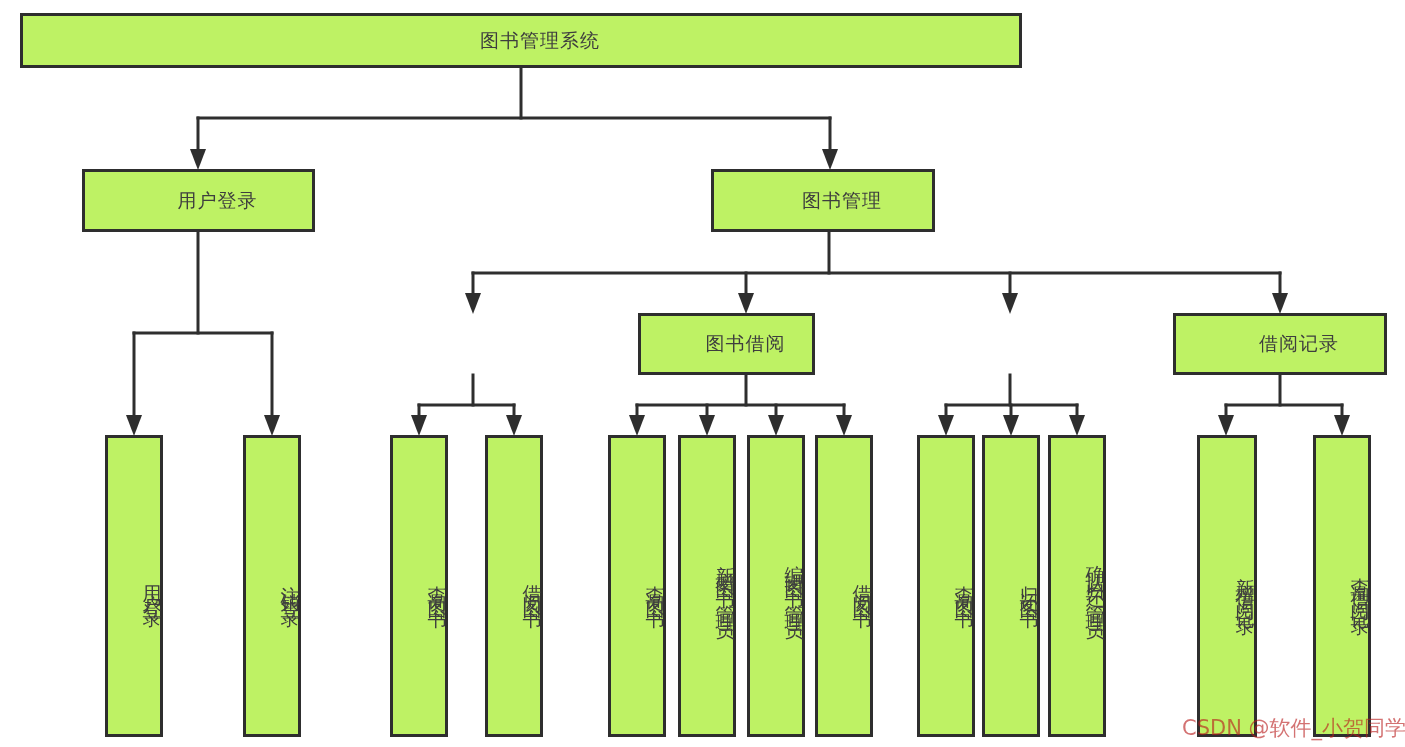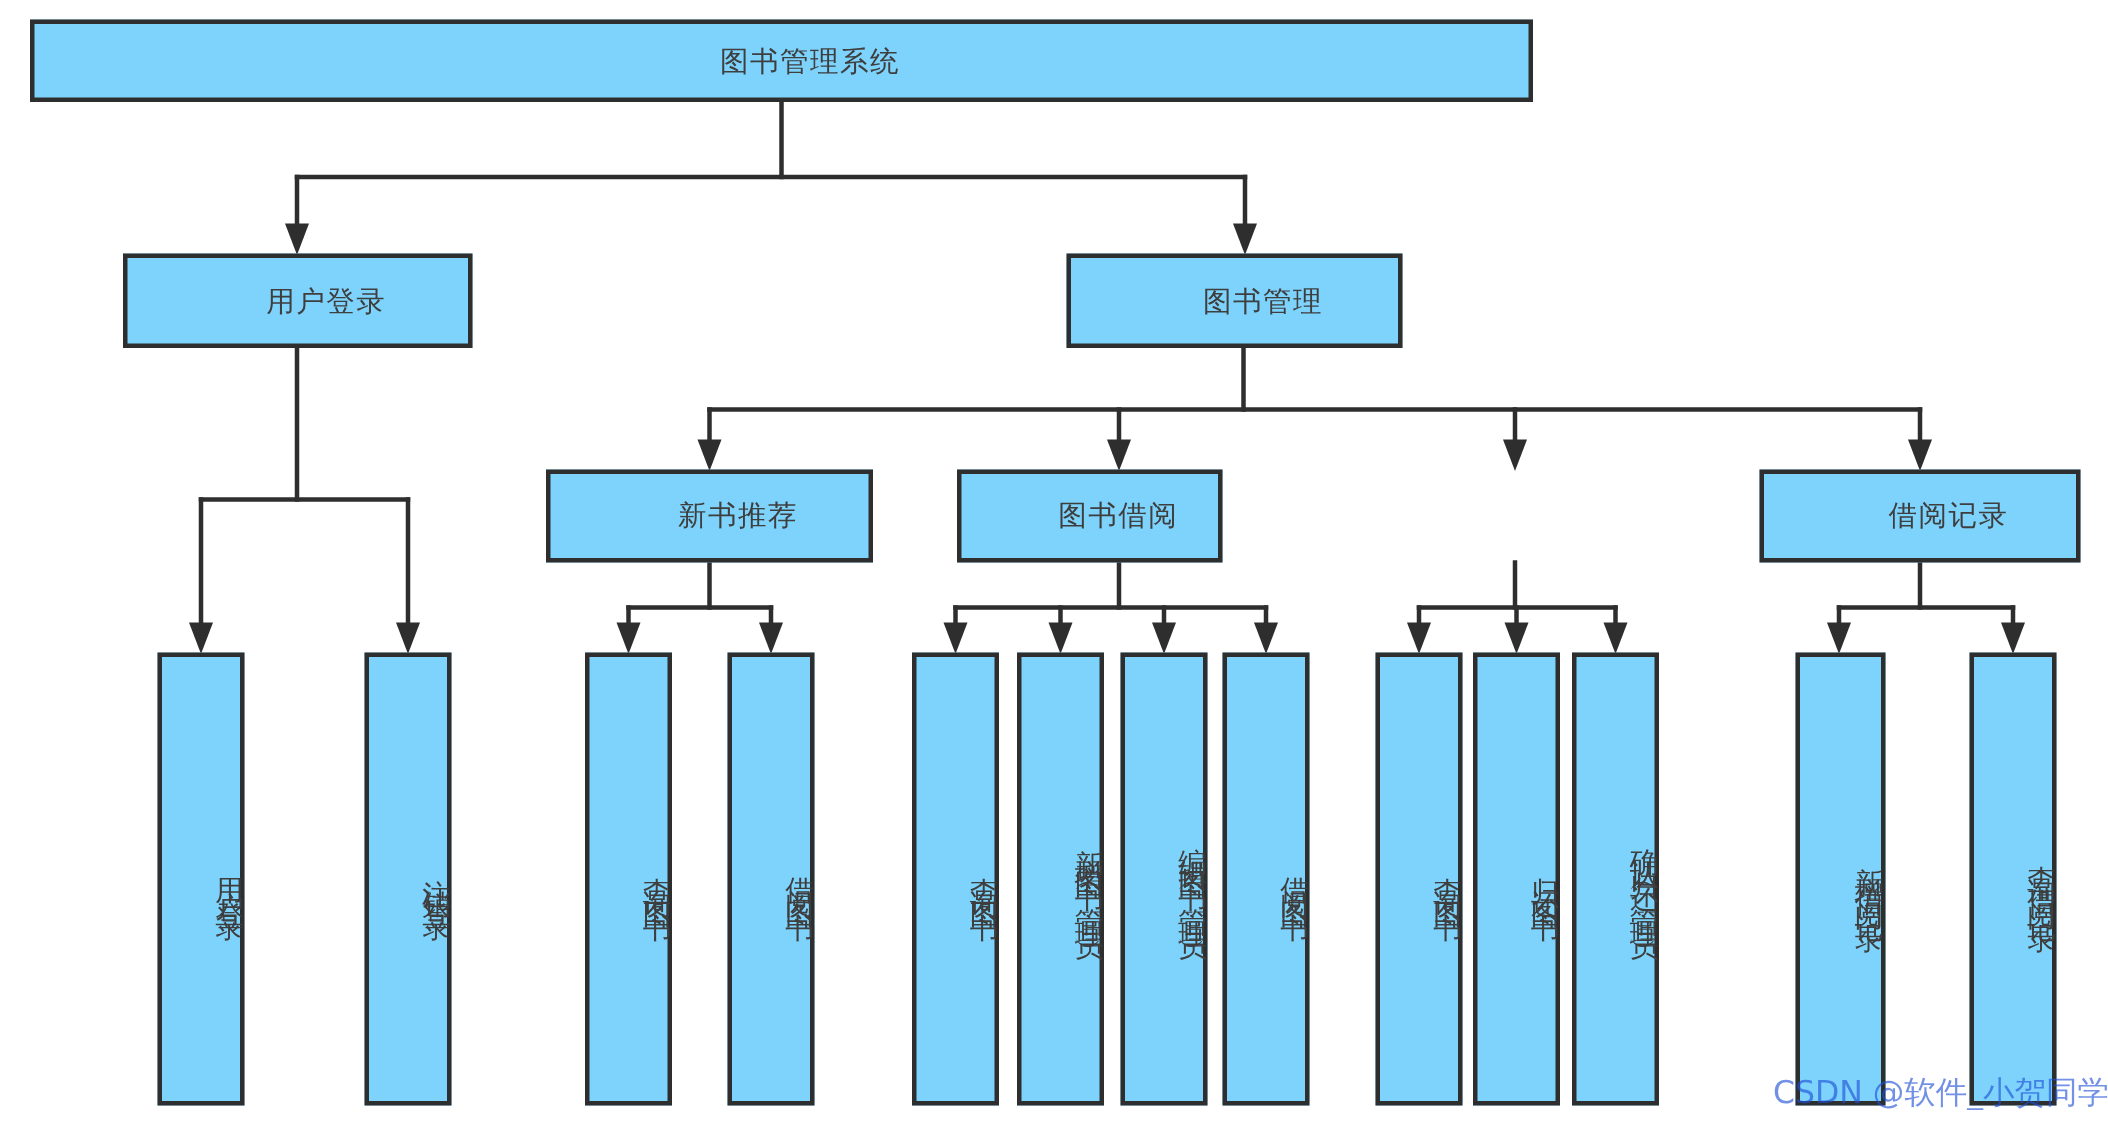--- a/index.html
+++ b/index.html
@@ -18,21 +18,21 @@
   .connectors {
     position: absolute;
     left: 0;
     top: 0;
     z-index: 1;
   }
   .node {
     position: absolute;
     box-sizing: border-box;
     border: 3px solid #2e2e2e;
-    background: #7dd3fc;
+    background: #bef264;
     display: flex;
     align-items: center;
     justify-content: center;
     color: #3e3e3e;
     z-index: 2;
     padding-left: 38px;
   }
   .node-h {
     font-size: 19px;
     letter-spacing: 1px;
@@ -63,21 +63,21 @@
     font-size: 19px;
     letter-spacing: 8px;
     color: #3e3e3e;
     white-space: nowrap;
   }
   .watermark {
     position: absolute;
     left: 1182px;
     top: 714px;
     font-size: 21px;
-    color: #1d4ed8;
+    color: #b91c1c;
     opacity: 0.62;
     white-space: nowrap;
     z-index: 3;
   }
 </style>
 </head>
 <body>
 
 <div class="canvas">
 
@@ -154,23 +154,20 @@
     <span>图书管理系统</span>
   </div>
 
   <div class="node node-l2 node-h" style="left:82px;width:233px;">
     <span>用户登录</span>
   </div>
   <div class="node node-l2 node-h" style="left:711px;width:224px;">
     <span>图书管理</span>
   </div>
 
-  <div class="node node-l3 node-h" style="left:364px;width:218px;">
-    <span>新书推荐</span>
-  </div>
   <div class="node node-l3 node-h" style="left:638px;width:177px;">
     <span>图书借阅</span>
   </div>
   <div class="node node-l3 node-h" style="left:1173px;width:214px;">
     <span>借阅记录</span>
   </div>
 
   <div class="node node-leaf" style="left:105px;">
     <span class="vtext">用户登录</span>
   </div>

